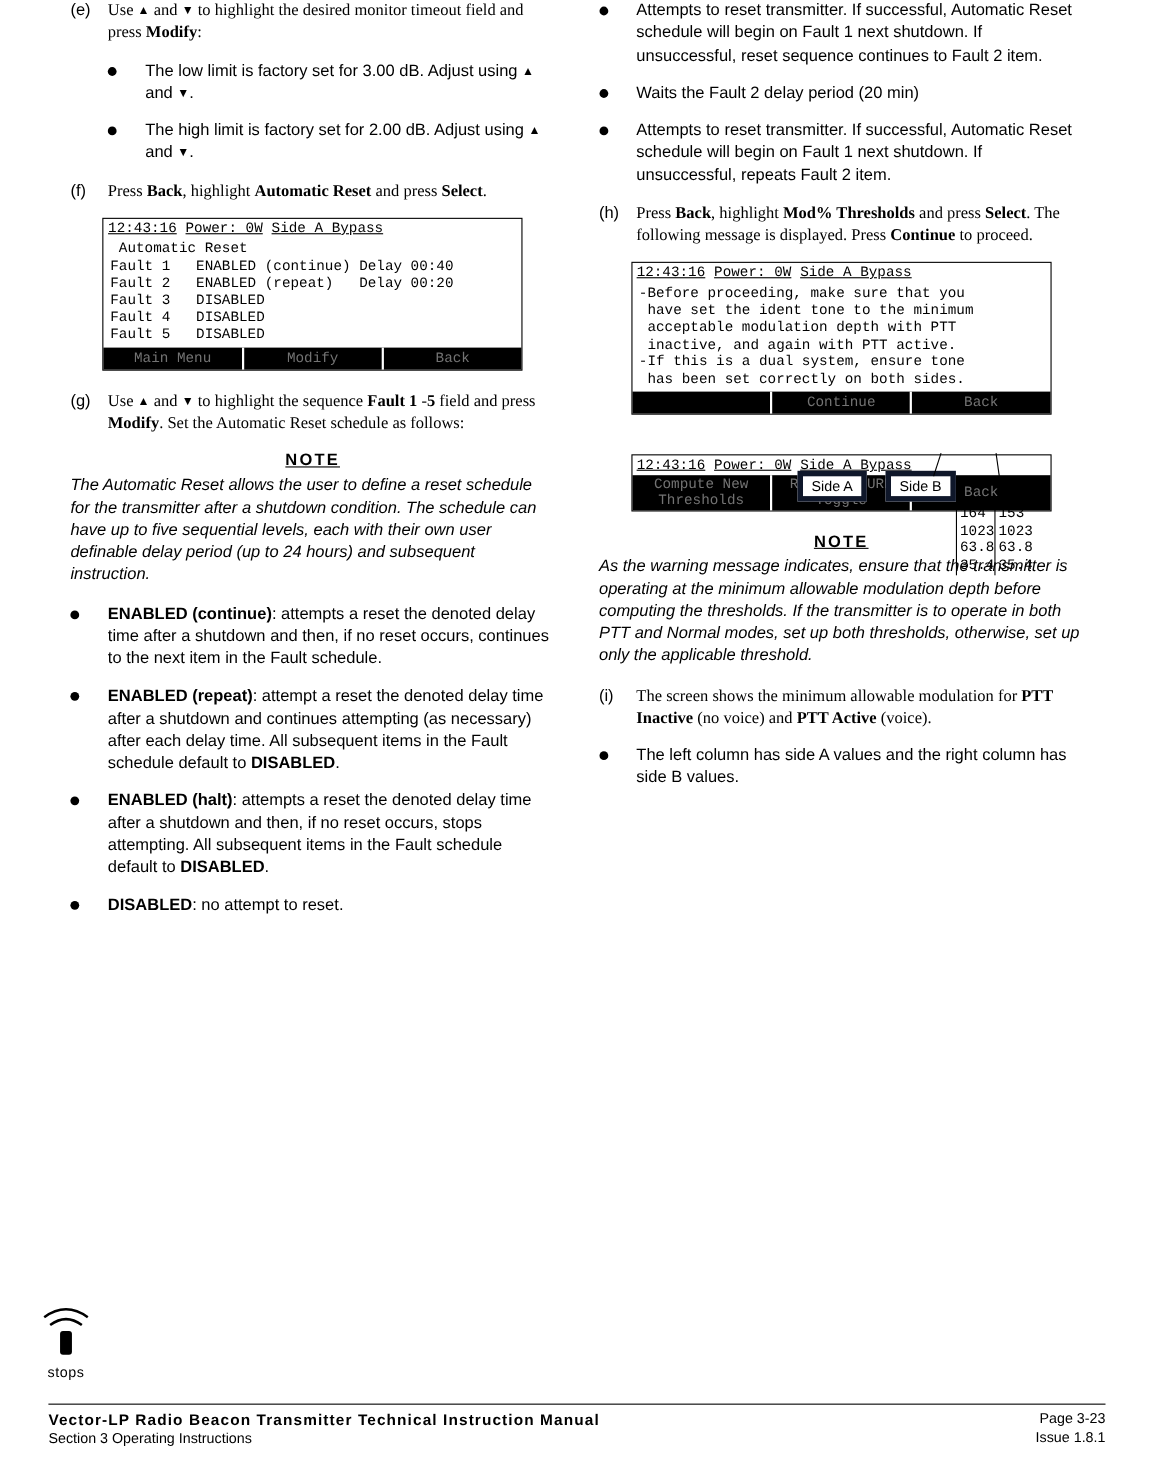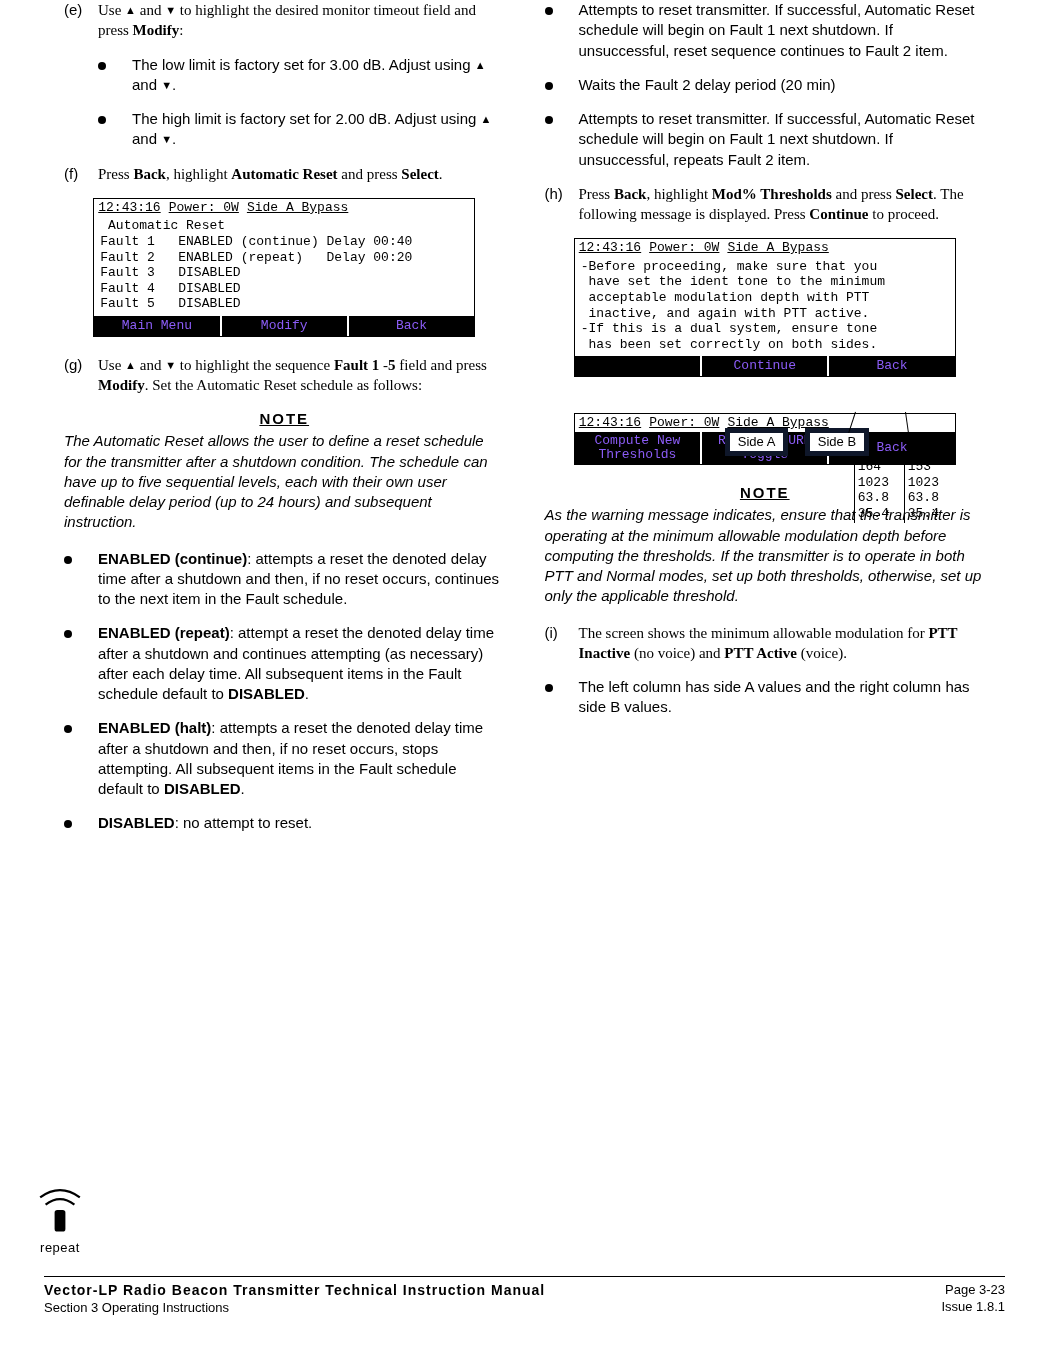--- a/index.html
+++ b/index.html
@@ -67,21 +67,21 @@
   .screen .seg {
     padding: 1px 4px;
     text-decoration: underline;
     white-space: nowrap;
   }
   .screen .seg.grow { flex: 1; }
   .screen .body { padding: 2px 6px 4px 6px; white-space: pre; overflow: hidden; }
   .screen .ftr {
     display: flex;
     background: #000;
-    color: #8b5cf6;
+    color: #737373;
   }
   .screen .ftr .btn {
     flex: 1;
     text-align: center;
     padding: 2px 0;
     border-right: 2px solid #fff;
     font-family: "Courier New", monospace;
   }
   .screen .ftr .btn:last-child { border-right: none; }
   .tag {
@@ -269,21 +269,21 @@
     <div class="screen" style="margin-top:0;">
       <div class="tag" style="left:150px;">Side A</div>
       <div class="tag" style="left:230px;">Side B</div>
       <div class="ptr" style="left:280px; transform: rotate(18deg); transform-origin: top;"></div>
       <div class="ptr" style="left:330px; transform: rotate(-8deg); transform-origin: top;"></div>
       <div class="hdr">
         <div class="seg">12:43:16</div>
         <div class="seg">Power:   0W</div>
         <div class="seg grow">Side A Bypass       </div>
       </div>
-      <div class="valcolA" style="right:53px;"><span>164</span><br><span>1023</span><br><span>63.8</span><br><span>35.4</span></div>
+      <div class="valcolA" style="right:38px;"><span>164</span><br><span>1023</span><br><span>63.8</span><br><span>35.4</span></div>
       <div class="valcolB" style="right:3px;"><span>153</span><br><span>1023</span><br><span>63.8</span><br><span>35.4</span></div>
       <div class="ftr">
         <div class="btn" style="line-height:1.1;"><span>Compute New</span><br><span>Thresholds</span></div>
         <div class="btn" style="line-height:1.1;"><span>Rf Mon: CURR</span><br><span>Toggle</span></div>
         <div class="btn" style="line-height:2.2;">Back</div>
       </div>
     </div>
   </div>
 
   <div class="note-hd">NOTE</div>
@@ -304,21 +304,21 @@
 </div>
 </div>
 </div>
 
 <div class="logo">
   <svg width="54" height="54" viewBox="0 0 60 60">
     <path d="M8 16 Q30 0 52 16" stroke="#000" stroke-width="2.5" fill="none"></path>
     <path d="M14 24 Q30 12 46 24" stroke="#000" stroke-width="2.5" fill="none"></path>
     <rect x="24" y="30" width="12" height="24" rx="3" fill="#000"></rect>
   </svg>
-  <span>repeat</span>
+  <span>stops</span>
 </div>
 
 <div class="pgfoot">
   <div class="l">
     <b>Vector-LP Radio Beacon Transmitter Technical Instruction Manual</b><br>
     <span>Section 3 Operating Instructions</span>
   </div>
   <div class="r" style="text-align:right;">
     <span>Page 3-23</span><br>
     <span>Issue 1.8.1</span>

